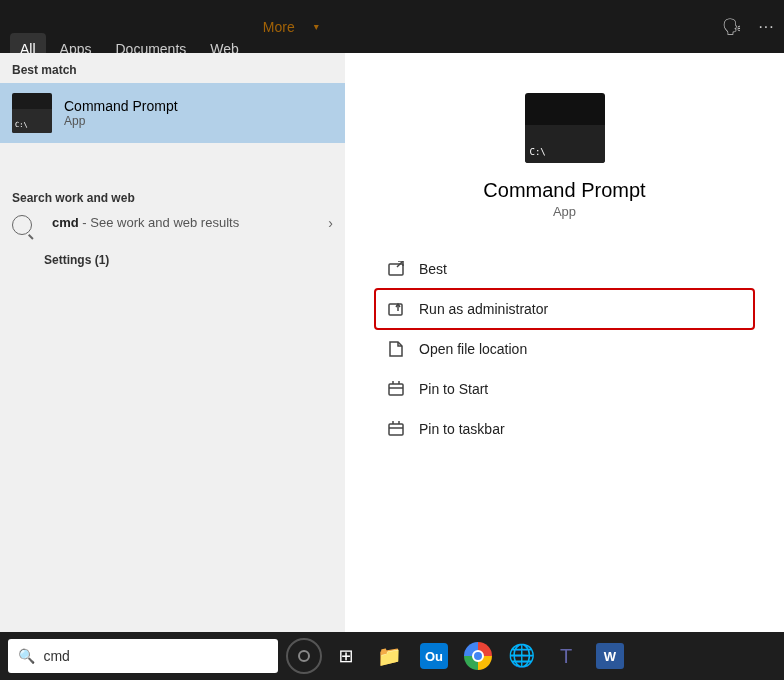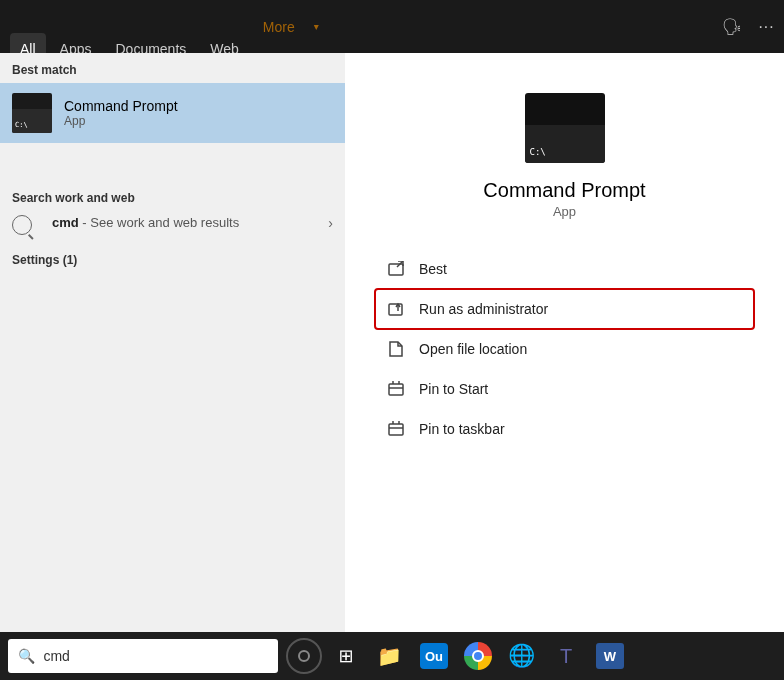--- a/index.html
+++ b/index.html
@@ -137,21 +137,21 @@
     }
     .search-web-text { font-size: 13px; color: #222; }
     .search-web-text .cmd-bold { font-weight: 600; }
     .search-web-text .see-web { color: #555; }
     .search-arrow {
       margin-left: auto;
       font-size: 14px;
       color: #666;
     }
 
-    .settings-label { font-size: 12px; color: #333; font-weight: 600; padding: 8px 12px; }
+    .settings-label { font-size: 12px; color: #333; font-weight: 600; padding: 8px 12px; margin-left: 32px; }
 
     
     .right-panel {
       flex: 1;
       background: #fff;
       display: flex;
       flex-direction: column;
       align-items: flex-start;
       padding: 40px 30px 20px 30px;
     }

